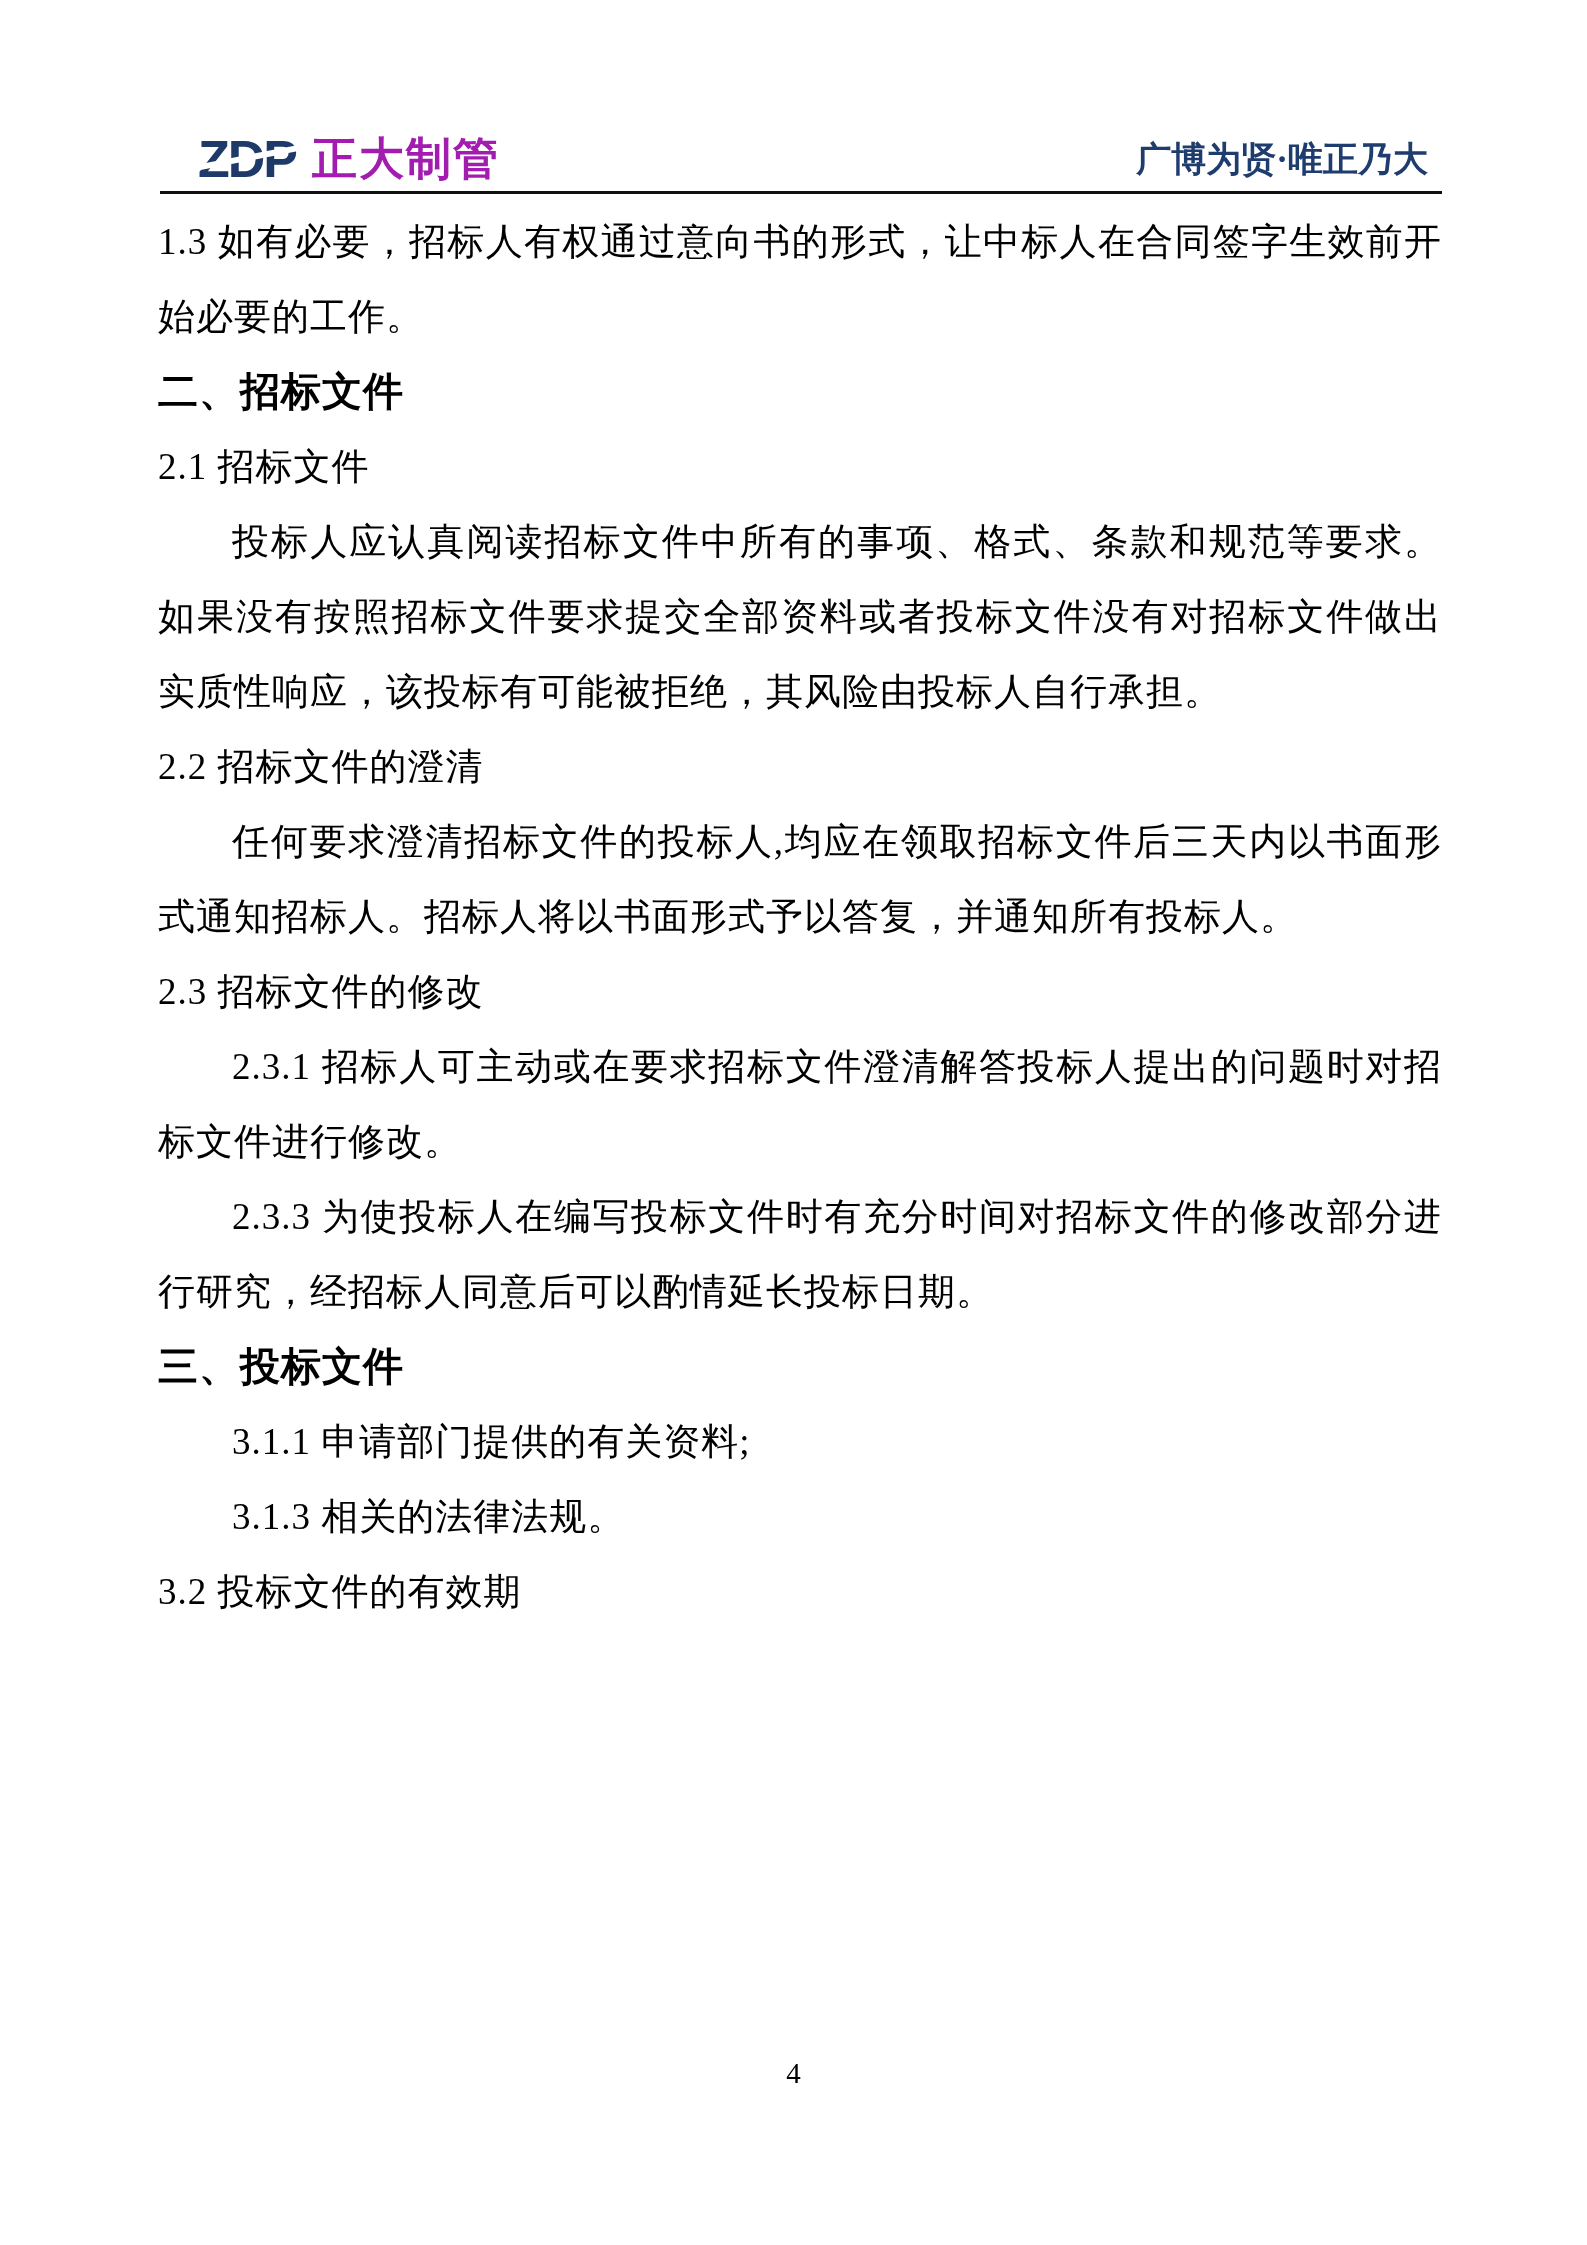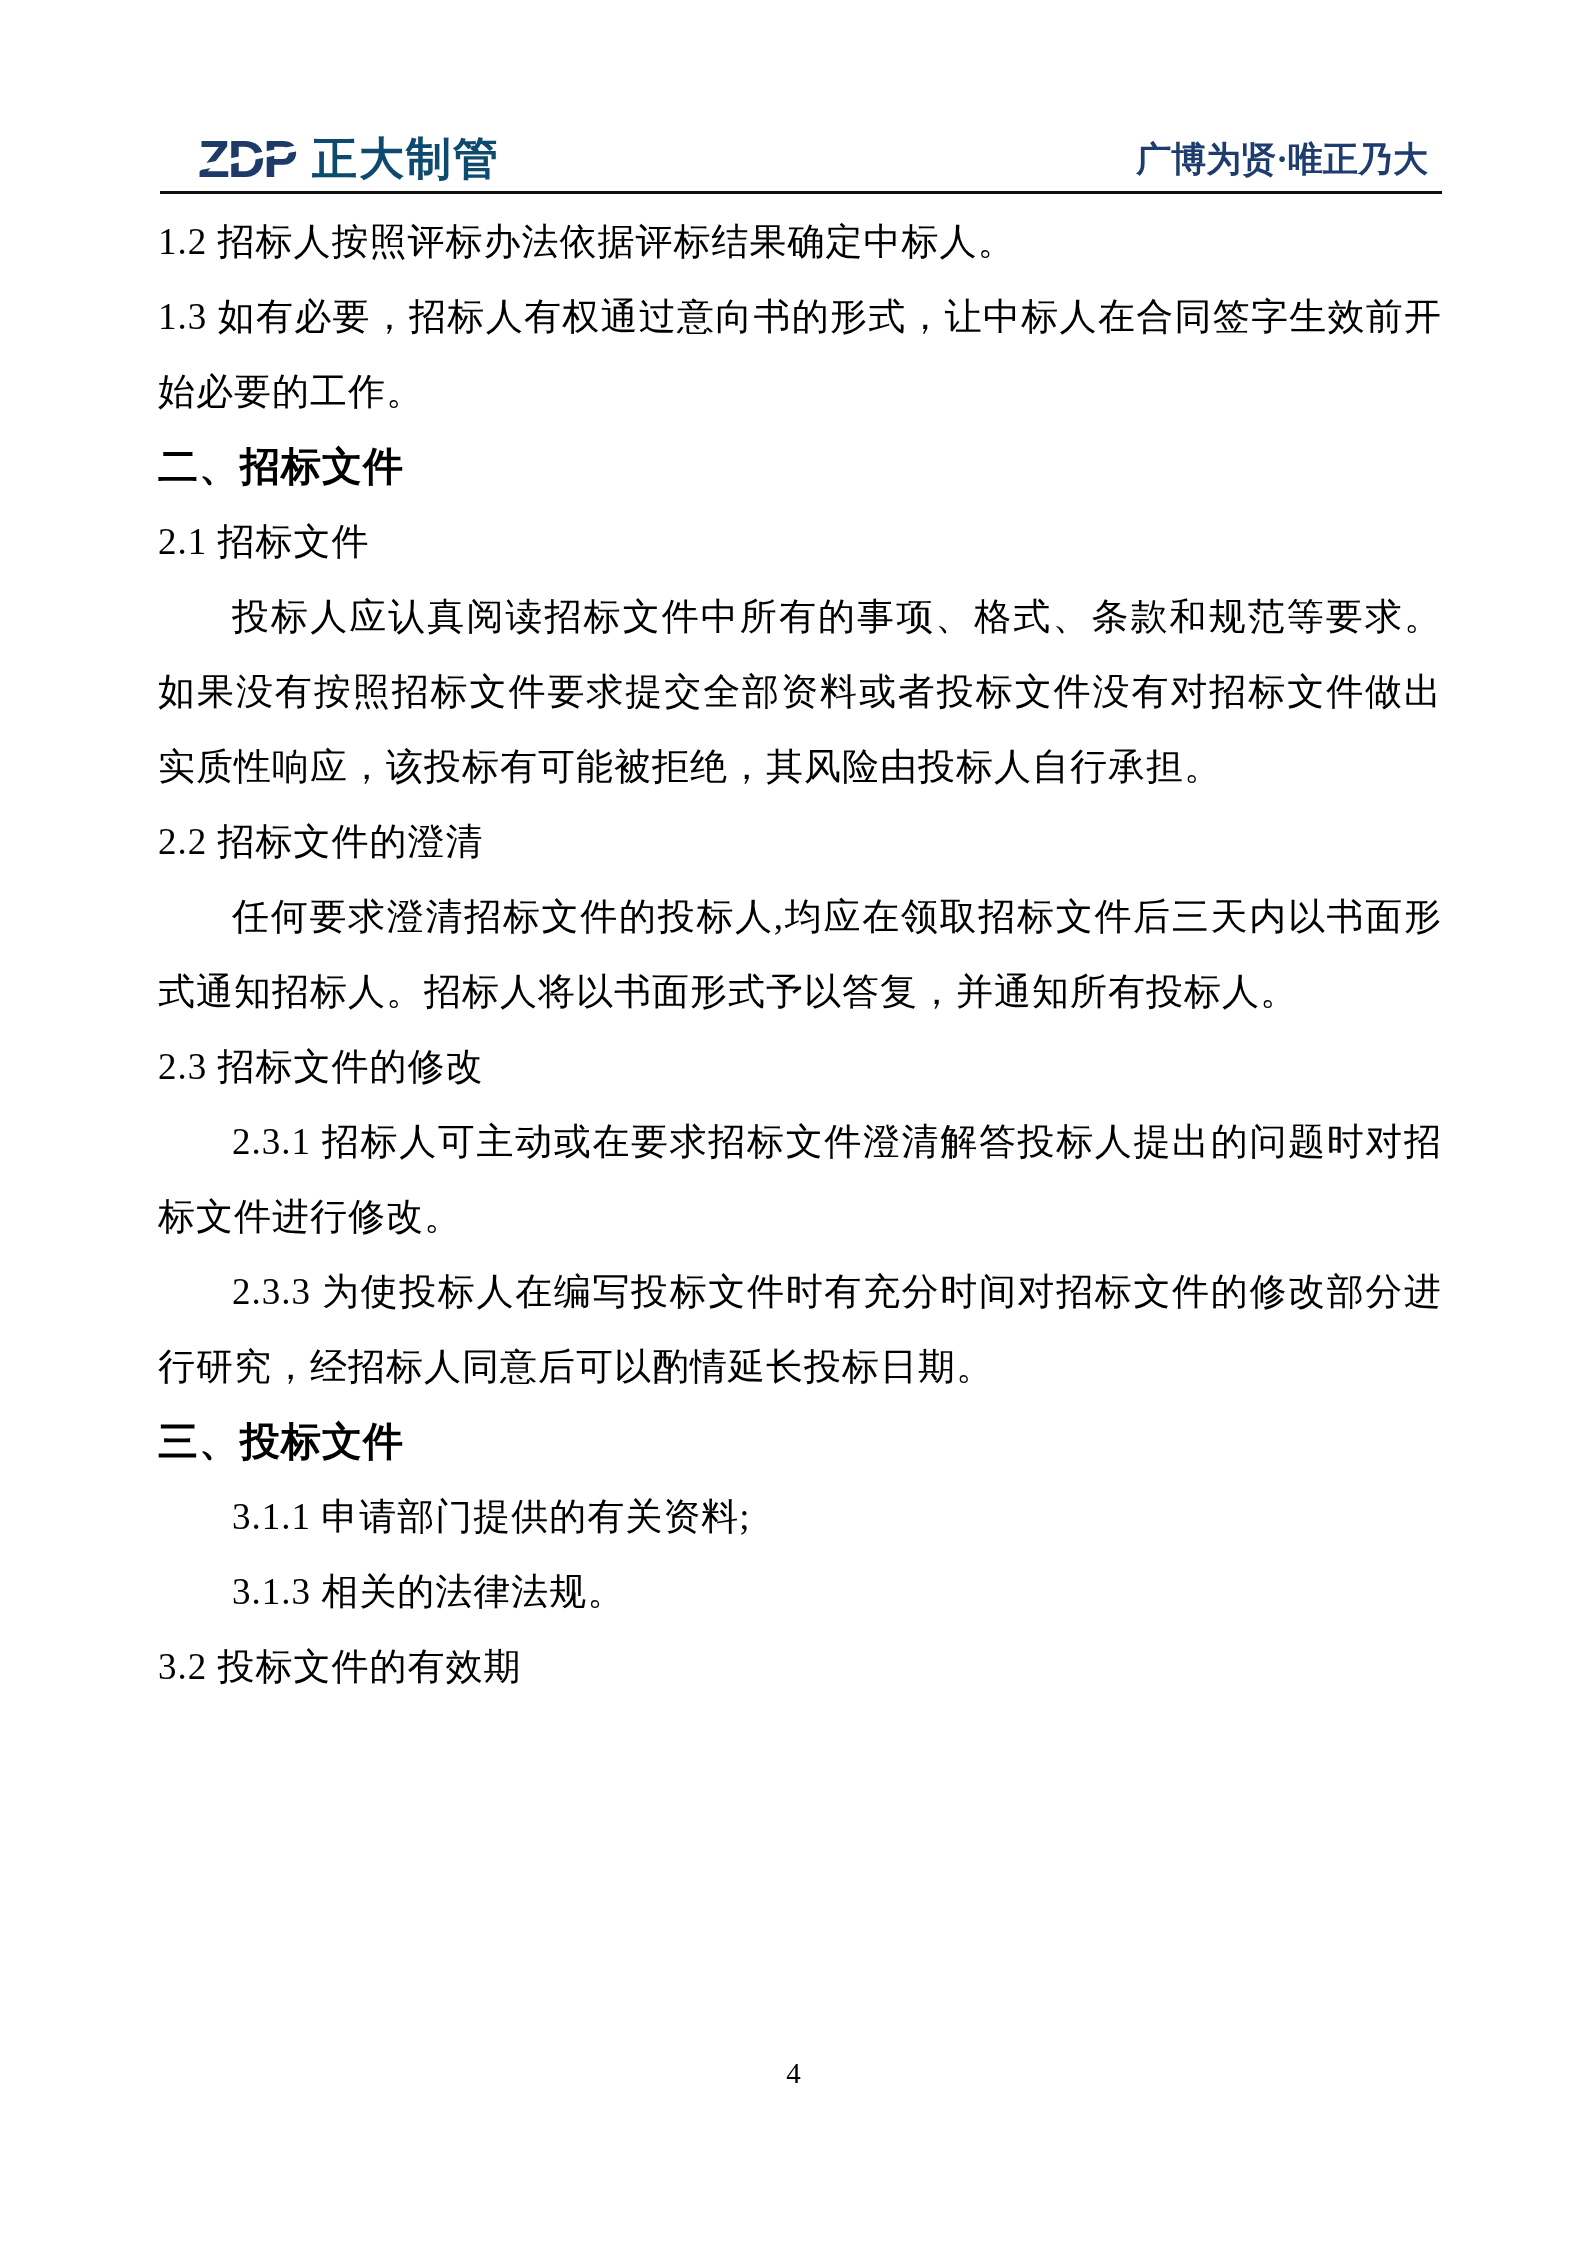--- a/index.html
+++ b/index.html
@@ -50,21 +50,21 @@
     background: #ffffff;
     transform: rotate(-11deg);
     pointer-events: none;
   }
   .logo-company {
     font-family: "Liberation Sans", sans-serif;
     font-weight: bold;
     font-size: 45px;
     line-height: 46px;
     letter-spacing: 2px;
-    color: #0c4a6e;
+    color: #a21caf;
   }
   .slogan {
     position: absolute;
     top: 141px;
     left: 1118px;
     width: 310px;
     text-align: right;
     font-family: "Liberation Serif", serif;
     font-weight: bold;
     font-size: 35px;
@@ -128,21 +128,20 @@
         <span class="swoosh"></span>
       </span>
       <span class="logo-company">正大制管</span>
     </div>
     <div class="slogan">广博为贤·唯正乃大</div>
     <div class="header-rule"></div>
   </header>
 
   <main class="doc-body">
 
-  <p class="clause">1.2 招标人按照评标办法依据评标结果确定中标人。</p>
       <p class="clause">1.3 如有必要，招标人有权通过意向书的形式，让中标人在合同签字生效前开始必要的工作。</p>
       <p class="heading">二、招标文件</p>
       <p class="clause">2.1 招标文件</p>
       <p class="indent">投标人应认真阅读招标文件中所有的事项、格式、条款和规范等要求。如果没有按照招标文件要求提交全部资料或者投标文件没有对招标文件做出实质性响应，该投标有可能被拒绝，其风险由投标人自行承担。</p>
       <p class="clause">2.2 招标文件的澄清</p>
       <p class="indent">任何要求澄清招标文件的投标人,均应在领取招标文件后三天内以书面形式通知招标人。招标人将以书面形式予以答复，并通知所有投标人。</p>
       <p class="clause">2.3 招标文件的修改</p>
       <p class="indent">2.3.1 招标人可主动或在要求招标文件澄清解答投标人提出的问题时对招标文件进行修改。</p>
       <p class="indent">2.3.3 为使投标人在编写投标文件时有充分时间对招标文件的修改部分进行研究，经招标人同意后可以酌情延长投标日期。</p>
       <p class="heading">三、投标文件</p>

